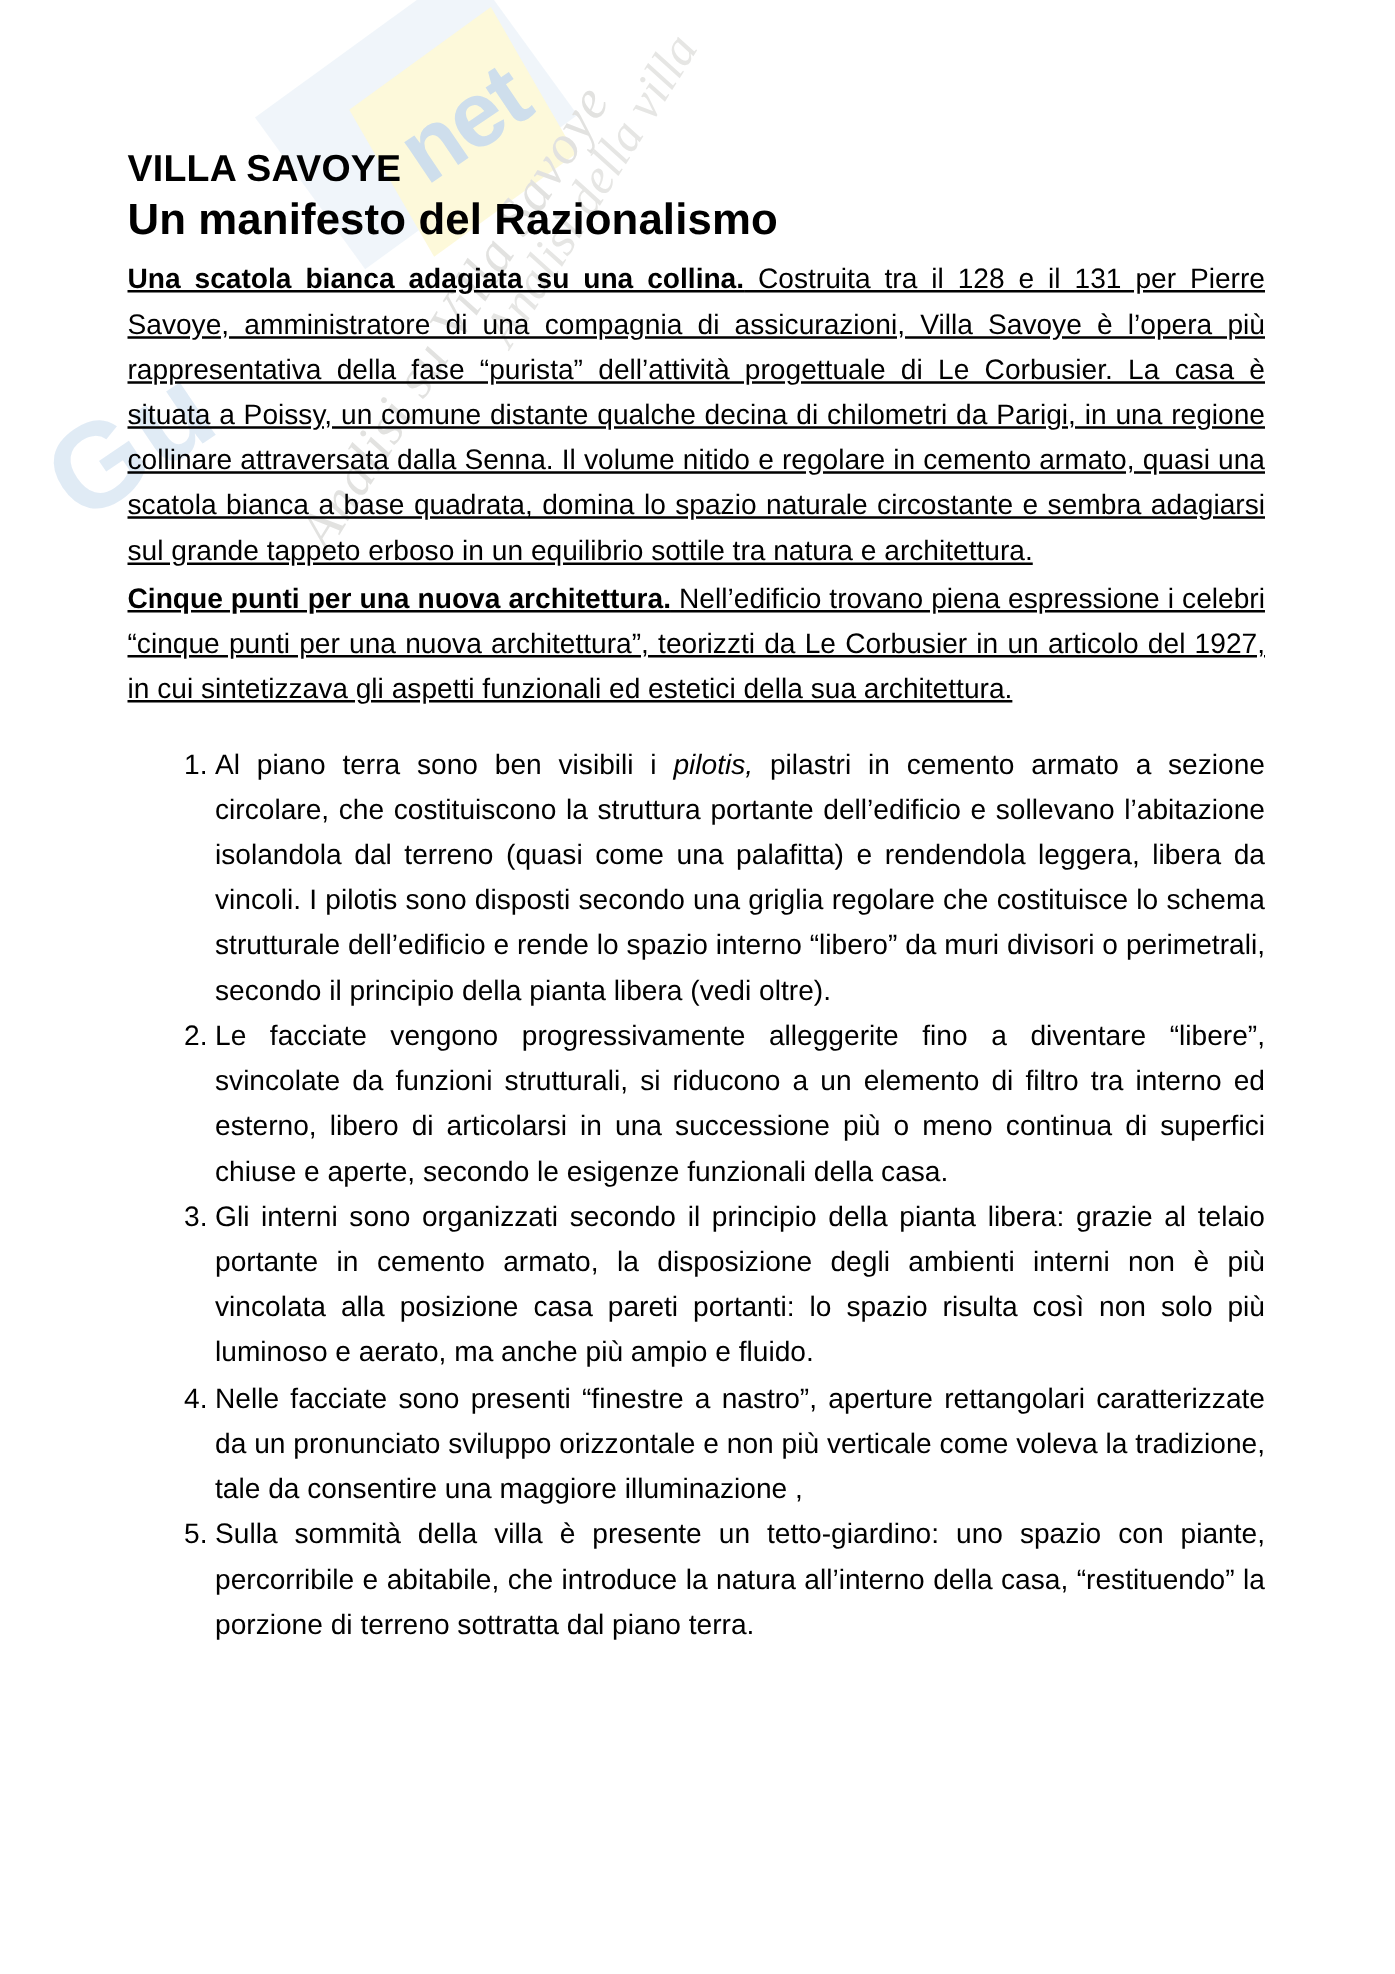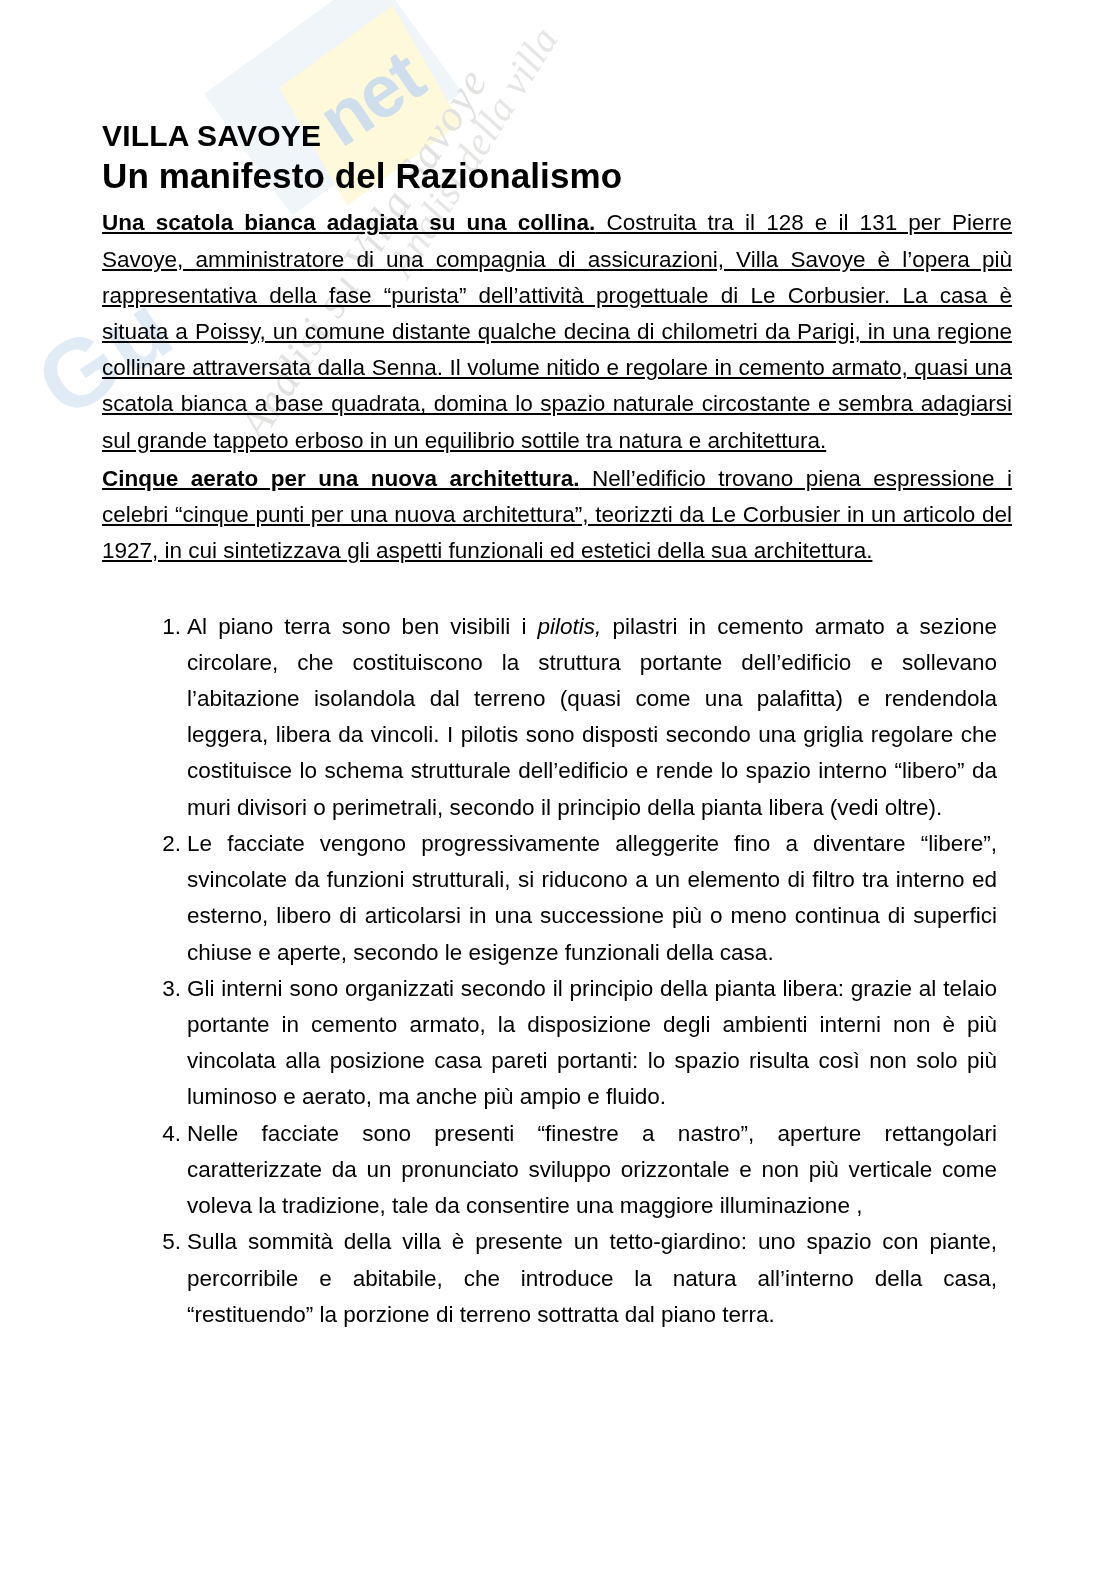--- a/index.html
+++ b/index.html
@@ -126,21 +126,21 @@
     text-align: justify;
     text-justify: inter-word;
     margin: 0 0 2px 0;
     letter-spacing: 0;
     text-decoration: underline;
   }
   p.body b { font-weight: bold; }
   .gap { height: 22px; }
 
   ol.points {
-    margin: 15px;
+    margin: 0;
     padding: 0;
     list-style: none;
     counter-reset: pt;
   }
   ol.points > li {
     counter-increment: pt;
     position: relative;
     font-size: 22.5px;
     line-height: 1.61;
     text-align: justify;
@@ -174,21 +174,21 @@
     <div class="wm-script2">Analisi della villa</div>
   </div>
 
   <div class="content">
 
     <h1 class="doc-title">VILLA SAVOYE</h1>
     <h2 class="doc-subtitle">Un manifesto del Razionalismo</h2>
 
     <p class="body"><b>Una scatola bianca adagiata su una collina.</b><span> Costruita tra il 128 e il 131 per Pierre Savoye, amministratore di una compagnia di assicurazioni, Villa Savoye è l’opera più rappresentativa della fase “purista” dell’attività progettuale di Le Corbusier. La casa è situata a Poissy, un comune distante qualche decina di chilometri da Parigi, in una regione collinare attraversata dalla Senna. Il volume nitido e regolare in cemento armato, quasi una scatola bianca a base quadrata, domina lo spazio naturale circostante e sembra adagiarsi sul grande tappeto erboso in un equilibrio sottile tra natura e architettura.</span></p>
 
-    <p class="body"><b>Cinque aerato per una nuova architettura.</b><span> Nell’edificio trovano piena espressione i celebri “cinque punti per una nuova architettura”, teorizzti da Le Corbusier in un articolo del 1927, in cui sintetizzava gli aspetti funzionali ed estetici della sua architettura.</span></p>
+    <p class="body"><b>Cinque punti per una nuova architettura.</b><span> Nell’edificio trovano piena espressione i celebri “cinque punti per una nuova architettura”, teorizzti da Le Corbusier in un articolo del 1927, in cui sintetizzava gli aspetti funzionali ed estetici della sua architettura.</span></p>
 
     <div class="gap"></div>
 
     <ol class="points">
       <li><span>Al piano terra sono ben visibili i </span><i>pilotis,</i><span> pilastri in cemento armato a sezione circolare, che costituiscono la struttura portante dell’edificio e sollevano l’abitazione isolandola dal terreno (quasi come una palafitta) e rendendola leggera, libera da vincoli. I pilotis sono disposti secondo una griglia regolare che costituisce lo schema strutturale dell’edificio e rende lo spazio interno “libero” da muri divisori o perimetrali, secondo il principio della pianta libera (vedi oltre).</span></li>
       <li><span>Le facciate vengono progressivamente alleggerite fino a diventare “libere”, svincolate da funzioni strutturali, si riducono a un elemento di filtro tra interno ed esterno, libero di articolarsi in una successione più o meno continua di superfici chiuse e aperte, secondo le esigenze funzionali della casa.</span><i></i><span></span></li>
       <li><span>Gli interni sono organizzati secondo il principio della pianta libera: grazie al telaio portante in cemento armato, la disposizione degli ambienti interni non è più vincolata alla posizione casa pareti portanti: lo spazio risulta così non solo più luminoso e aerato, ma anche più ampio e fluido.</span><i></i><span></span></li>
       <li><span>Nelle facciate sono presenti “finestre a nastro”, aperture rettangolari caratterizzate da un pronunciato sviluppo orizzontale e non più verticale come voleva la tradizione, tale da consentire una maggiore illuminazione ,</span><i></i><span></span></li>
       <li><span>Sulla sommità della villa è presente un tetto-giardino: uno spazio con piante, percorribile e abitabile, che introduce la natura all’interno della casa, “restituendo” la porzione di terreno sottratta dal piano terra.</span><i></i><span></span></li>
     </ol>

